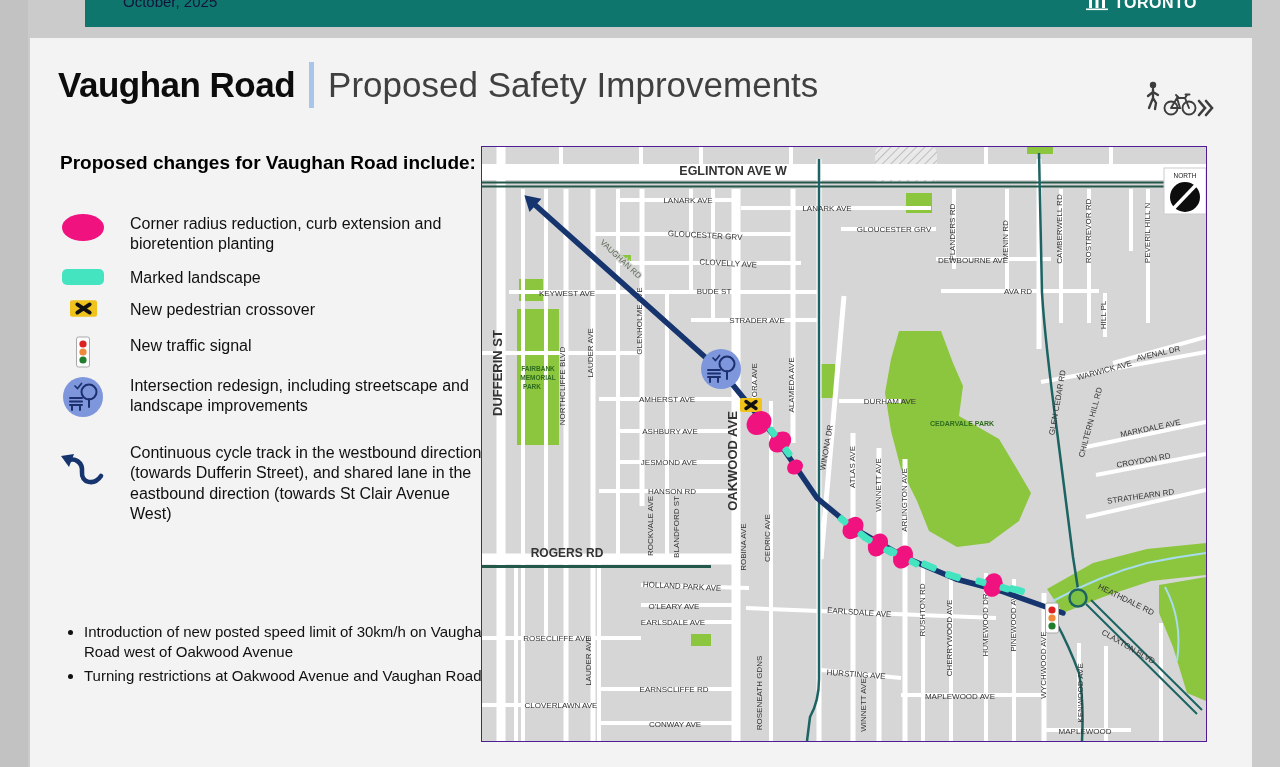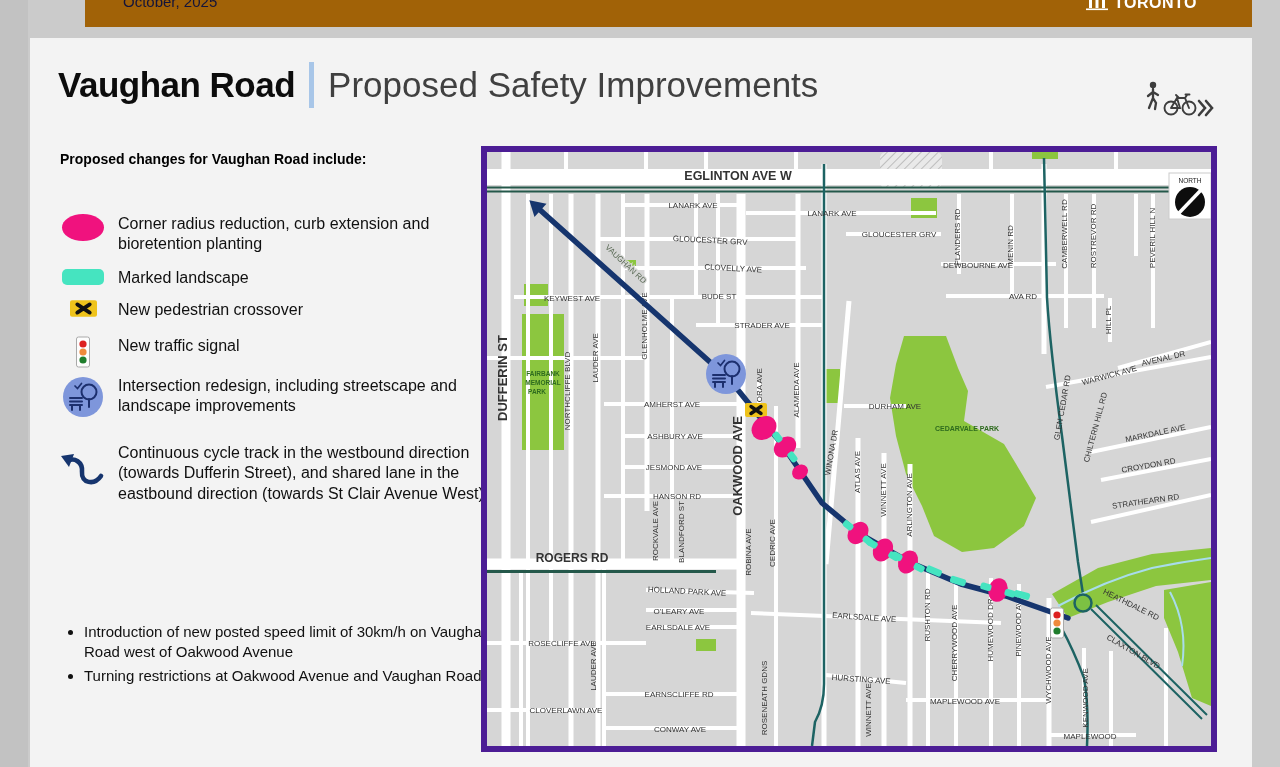--- a/index.html
+++ b/index.html
@@ -1,38 +1,38 @@
 <!DOCTYPE html>
 <html><head>
 <meta charset="utf-8">
 <style>
   html,body{margin:0;padding:0;}
   body{width:1280px;height:767px;background:#cbcbcb;font-family:"Liberation Sans",sans-serif;position:relative;overflow:hidden;}
   .side-strip{position:absolute;left:0;top:0;width:28px;height:767px;background:#c2c2c2;}
-  .topbar{position:absolute;left:85px;top:0;width:1167px;height:27px;background:#a16207;overflow:hidden;}
+  .topbar{position:absolute;left:85px;top:0;width:1167px;height:27px;background:#0f766e;overflow:hidden;}
   .topbar-date{position:absolute;left:38px;top:-7px;font-size:15px;color:#14143a;}
   .logo{position:absolute;left:1000px;top:-6px;display:flex;align-items:center;gap:5px;color:#fff;}
   .logo-text{font-weight:800;font-size:16px;letter-spacing:.5px;}
   .card{position:absolute;left:30px;top:38px;width:1222px;height:729px;background:#f3f3f3;}
   .title-row{position:absolute;left:28px;top:24px;display:flex;align-items:center;gap:14px;}
   .title-bold{font-size:35px;font-weight:800;color:#0c0c0c;letter-spacing:-.5px;}
   .title-sep{width:5px;height:46px;background:#a8c6e8;}
   .title-rest{font-size:35px;font-weight:400;color:#404040;}
   .pedbike{position:absolute;right:34px;top:42px;}
   .left-panel{position:absolute;left:30px;top:110px;width:428px;height:612px;}
-  .lp-heading{position:absolute;left:0;top:3px;font-size:14px;font-weight:bold;color:#000;line-height:1.25;}
-  .lrow{position:absolute;left:0;display:flex;gap:12px;align-items:flex-start;width:428px;}
+  .lp-heading{position:absolute;left:0;top:3px;font-size:19px;font-weight:bold;color:#000;line-height:1.25;}
+  .lrow{position:absolute;left:0;display:flex;gap:24px;align-items:flex-start;width:428px;}
   .licon{width:46px;flex:none;display:flex;justify-content:center;}
   .ltext{font-size:16px;line-height:1.27;color:#101010;}
   .pink-ellipse{width:42px;height:27px;border-radius:50%;}
   .teal-bar{width:42px;height:16px;border-radius:5px;margin-top:1px;}
   .add-heading{position:absolute;left:0;top:432px;font-size:17.5px;font-weight:bold;color:#000;line-height:1.25;}
   .add-bullets{position:absolute;left:2px;top:474px;margin:0;padding-left:22px;width:410px;}
   .add-bullets li{font-size:15px;line-height:1.3;color:#101010;margin-bottom:5px;}
-  .map-wrap{position:absolute;left:451px;top:108px;width:724px;height:594px;border:6px solid #4c1d95;box-sizing:content-box;}
+  .map-wrap{position:absolute;left:451px;top:108px;width:724px;height:594px;border:1px solid #4c1d95;box-sizing:content-box;}
   svg{display:block;}
   svg text{font-family:"Liberation Sans",sans-serif;}
 </style>
 </head>
 <body>
 
 <svg width="0" height="0" style="position:absolute" aria-hidden="true">
   <defs>
     <g id="redesign-icon">
       <circle r="20" fill="#7E96DB"></circle>

